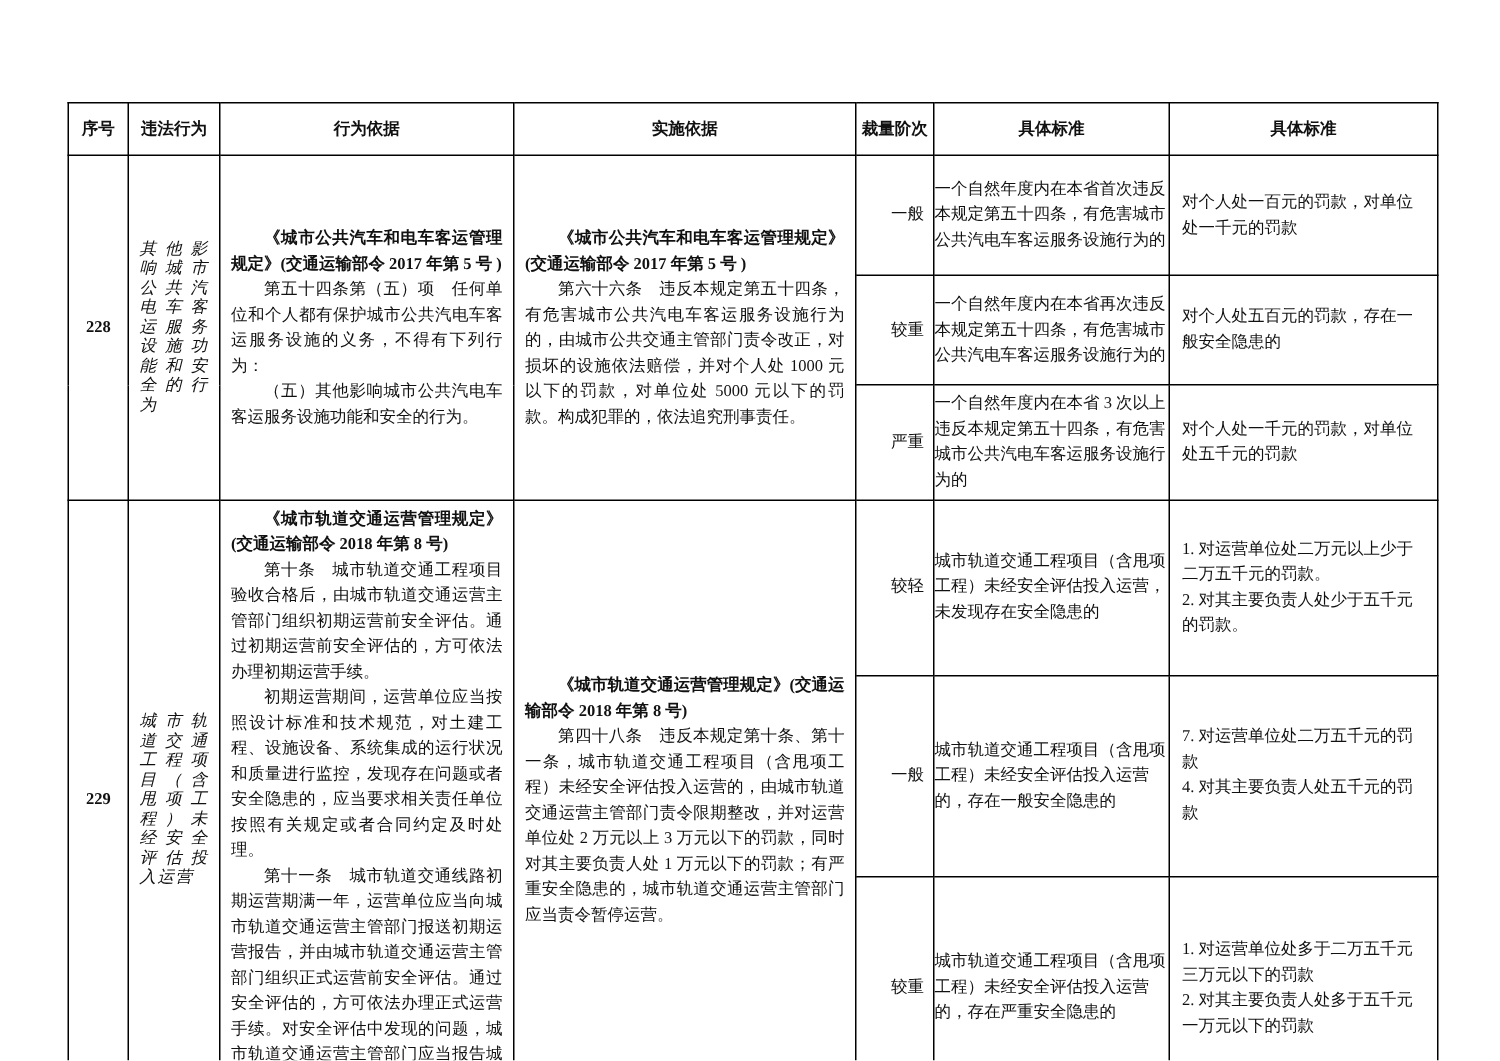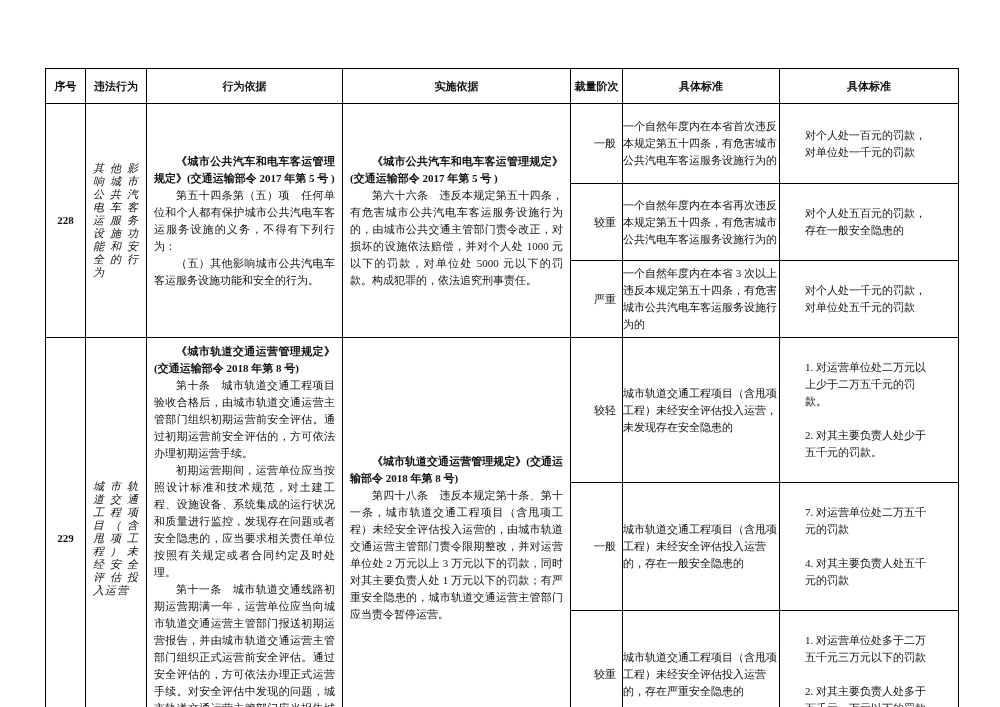--- a/index.html
+++ b/index.html
@@ -67,21 +67,21 @@
   }
   td.condition-cell {
     text-align: left;
     padding: 4px 0;
   }
   td.standard-cell {
     text-align: left;
     padding: 4px 8px;
   }
   td.standard-cell p {
-    margin: 17px;
+    margin: 0;
   }
   .page-number {
     position: absolute;
     left: 0;
     right: 0;
     top: 644px;
     text-align: center;
     font-size: 11px;
     color: #111111;
   }

